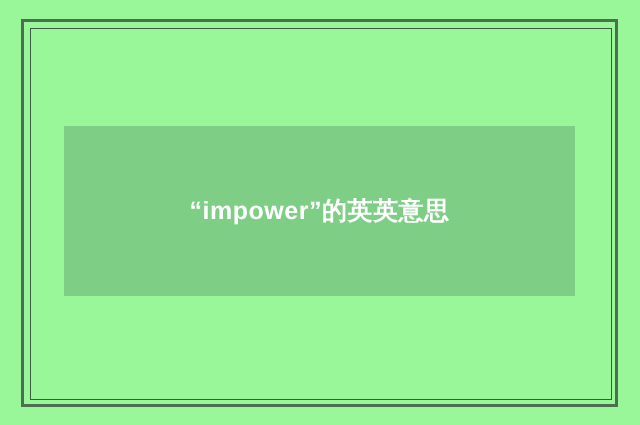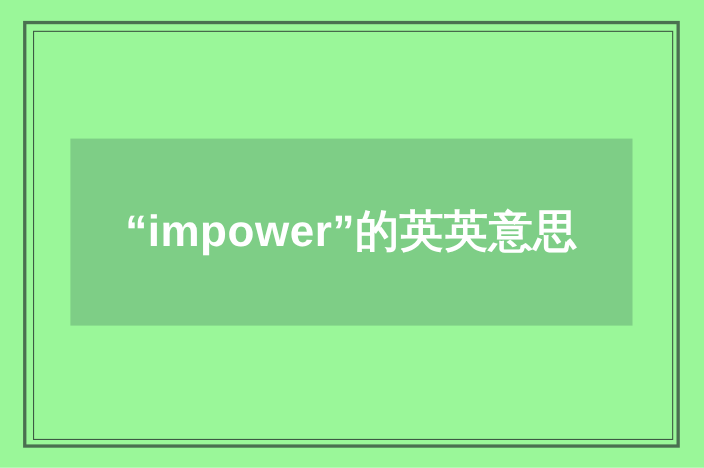--- a/index.html
+++ b/index.html
@@ -60,21 +60,21 @@
     padding: 0 38px;
   }
 
   .caption-text {
     display: block;
     width: 100%;
     text-align: center;
     color: #FFFFFF;
     font-family: "Liberation Sans", "DejaVu Sans", sans-serif;
     font-weight: bold;
-    font-size: 40px;
+    font-size: 25px;
     line-height: 57px;
     letter-spacing: 0.5px;
     word-break: break-all;
     overflow-wrap: break-word;
     text-rendering: geometricPrecision;
   }
 </style>
 </head>
 <body>
 

